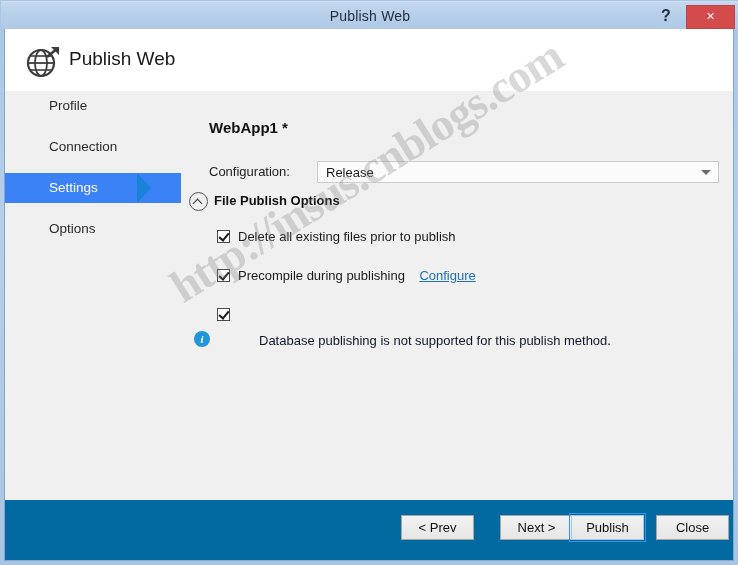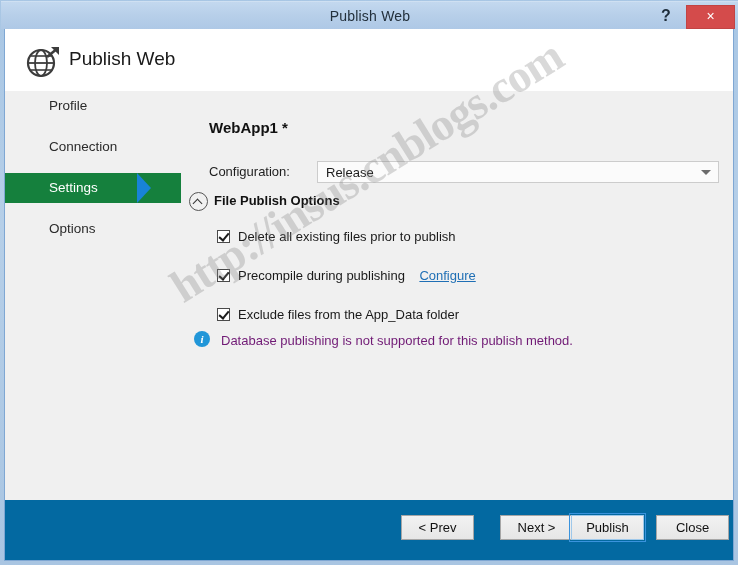--- a/index.html
+++ b/index.html
@@ -128,21 +128,21 @@
     height: 30px;
     line-height: 30px;
     padding-left: 44px;
     font-size: 13.5px;
     color: #2b2b2b;
     cursor: pointer;
     margin-bottom: 11px;
   }
   .nav-item.active {
     color: #ffffff;
-    background: #15803d;
+    background: #3b82f6;
     width: 132px;
   }
   .nav-item.active::after {
     content: "";
     position: absolute;
     left: 132px;
     top: 0;
     width: 0;
     height: 0;
     border-top: 15px solid transparent;
@@ -340,22 +340,23 @@
     color: #ffffff;
     font-size: 11px;
     font-weight: bold;
     font-style: italic;
     line-height: 16px;
     text-align: center;
     font-family: "Liberation Serif", serif;
   }
   .info-text {
     font-size: 13px;
-    color: #701a75;
+    color: #0f172a;
     line-height: 17px;
+    margin-left: 38px;
   }
 
   
   .footer {
     position: absolute;
     left: 0;
     right: 0;
     bottom: 0;
     height: 60px;
     background: #0369a1;
@@ -470,21 +471,20 @@
           </div>
 
           <div class="checkbox-row">
             <span class="cb checked"></span>
             <span class="cb-label">Precompile during publishing</span>
             <span class="cfg-link">Configure</span>
           </div>
 
           <div class="checkbox-row">
             <span class="cb checked"></span>
-            <span class="cb-label">Exclude files from the App_Data folder</span>
           </div>
         </div>
 
         <div class="group">
           <div class="info-row">
             <span class="info-icon">i</span>
             <span class="info-text">Database publishing is not supported for this publish method.</span>
           </div>
         </div>
 

